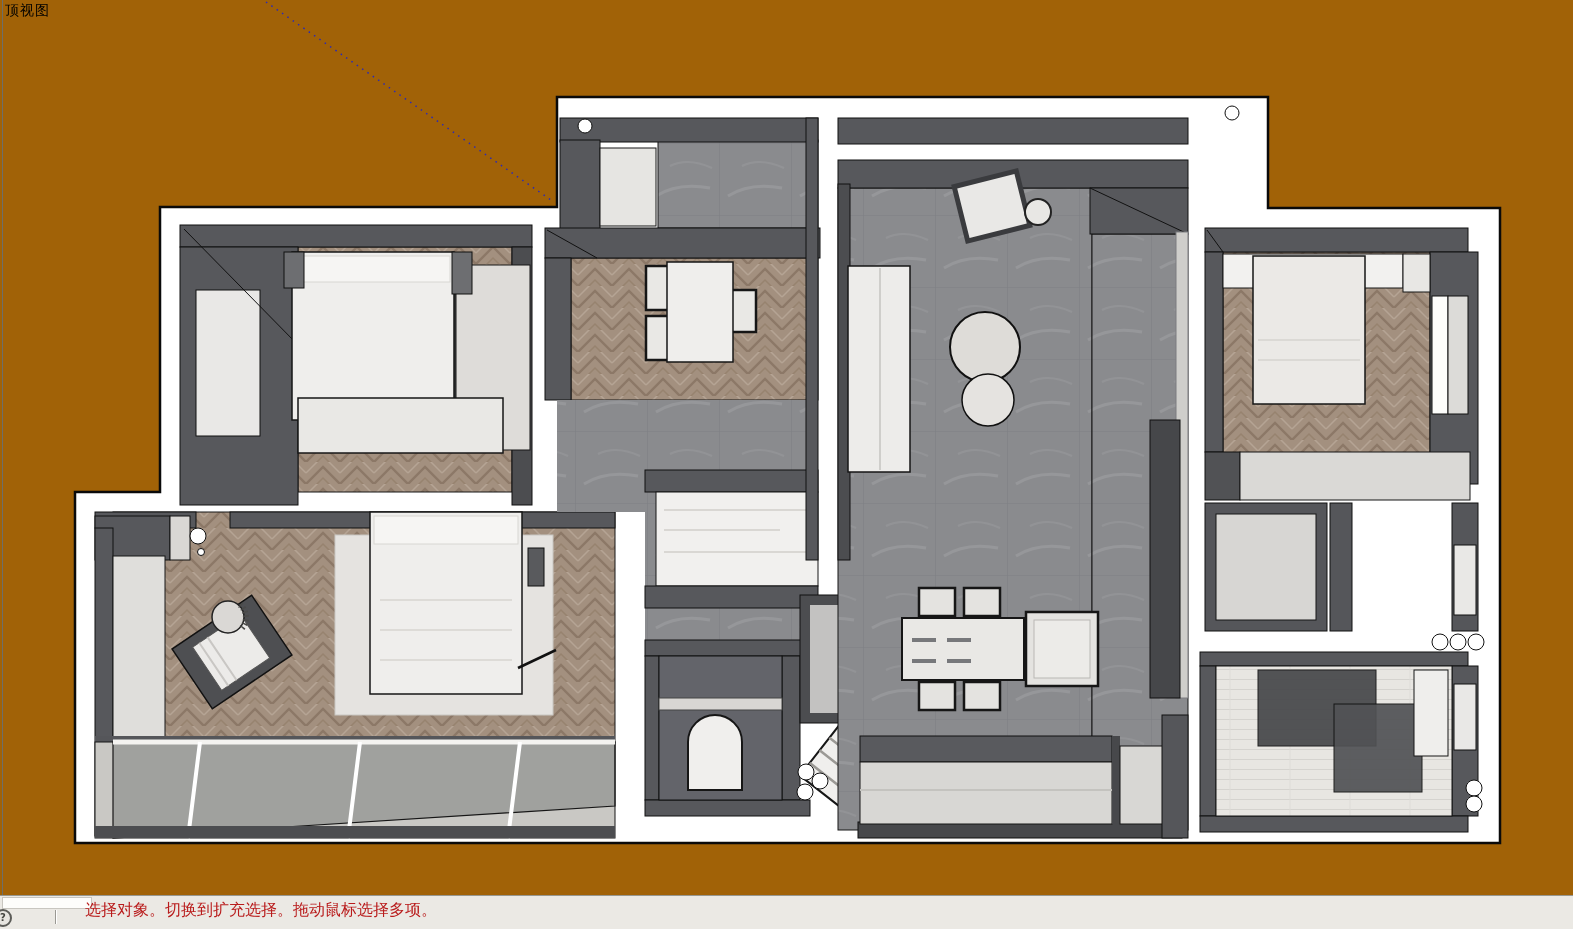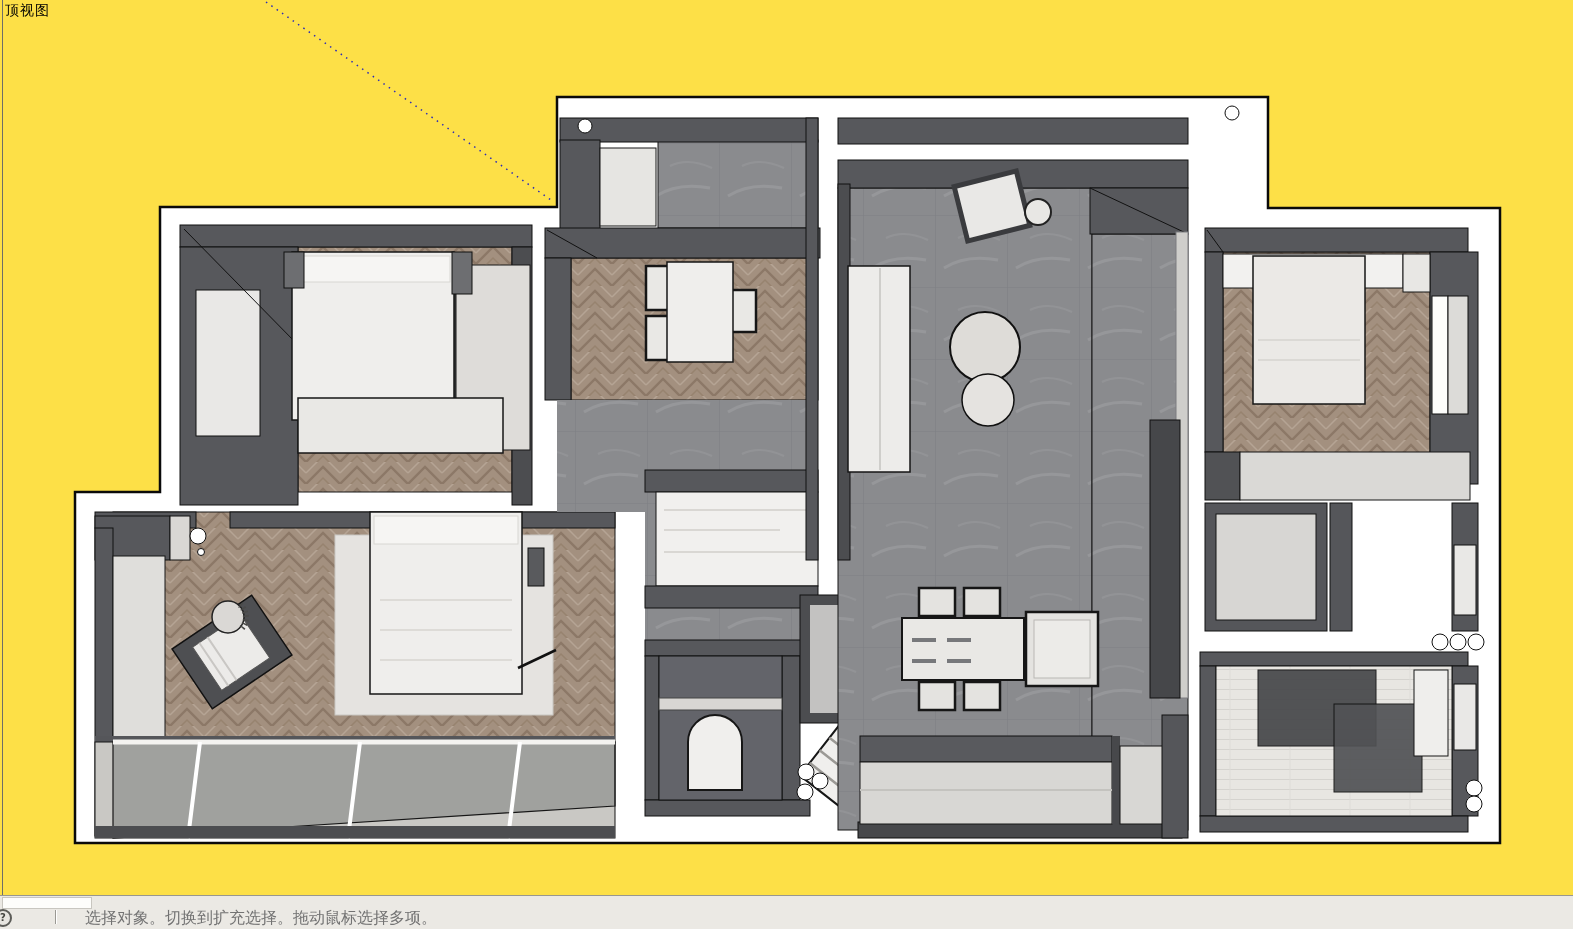--- a/index.html
+++ b/index.html
@@ -1,30 +1,30 @@
 <!DOCTYPE html>
 <html><head>
 <meta charset="utf-8">
 <style>
   html,body{margin:0;padding:0;width:1573px;height:929px;overflow:hidden;
     font-family:"DejaVu Sans","Liberation Sans",sans-serif;background:#cbcac5;}
   .app{position:relative;width:1573px;height:929px;}
-  .viewport{position:absolute;left:0;top:0;width:1573px;height:895px;background:#fde047;}
+  .viewport{position:absolute;left:0;top:0;width:1573px;height:895px;background:#a16207;}
   .canvas-left-edge{position:absolute;left:2px;top:0;width:1px;height:895px;background:#6e6e68;}
   .view-label{position:absolute;left:5px;top:2px;font-size:14px;color:#000;letter-spacing:1px;}
   .statusbar{position:absolute;left:0;top:895px;width:1573px;height:34px;background:#ebe9e4;
     border-top:1px solid #98978f;}
   .sb-chip{position:absolute;left:2px;top:1px;width:88px;height:10px;background:#fdfdfb;
     border:1px solid #c8c6c0;}
   .sb-help{position:absolute;left:-6px;top:13px;width:14px;height:14px;border:2px solid #5c5c58;
     border-radius:50%;background:#e7e5e0;color:#44443f;font-size:10px;line-height:14px;
     text-align:center;font-weight:bold;}
   .sb-sep{position:absolute;left:55px;top:14px;width:1px;height:14px;background:#9a9993;
     box-shadow:1px 0 0 #fff;}
-  .sb-text{position:absolute;left:85px;top:12px;font-size:16px;color:#737373;}
+  .sb-text{position:absolute;left:85px;top:4px;font-size:16px;color:#b91c1c;}
   svg{display:block}
 </style>
 </head>
 <body>
 
 <div class="app">
   <div class="viewport">
     <span class="view-label">顶视图</span>
     <div class="canvas-left-edge"></div>
 

